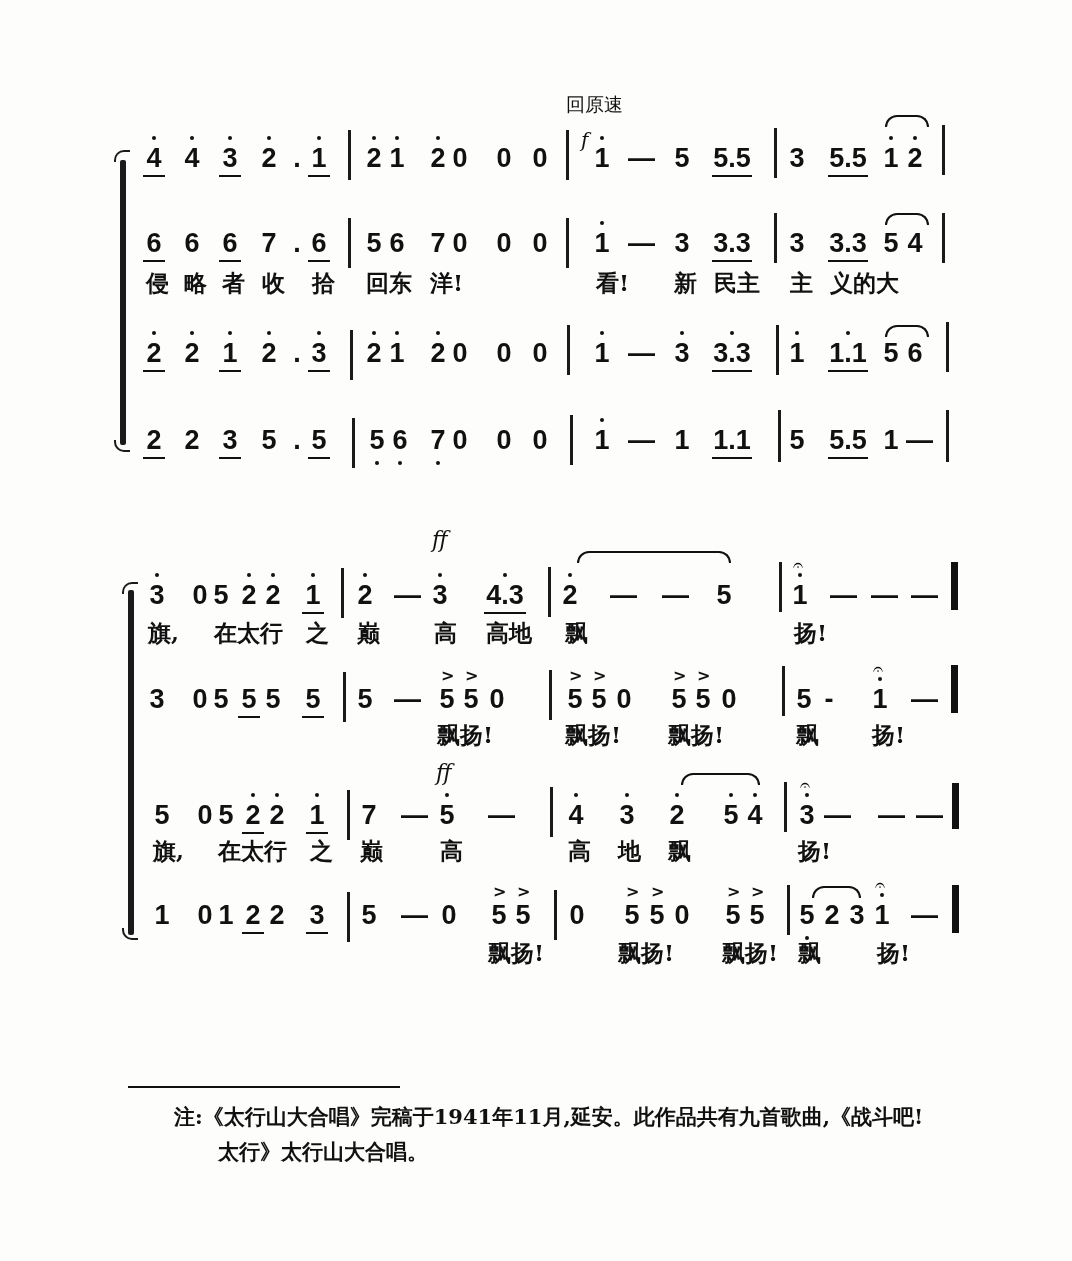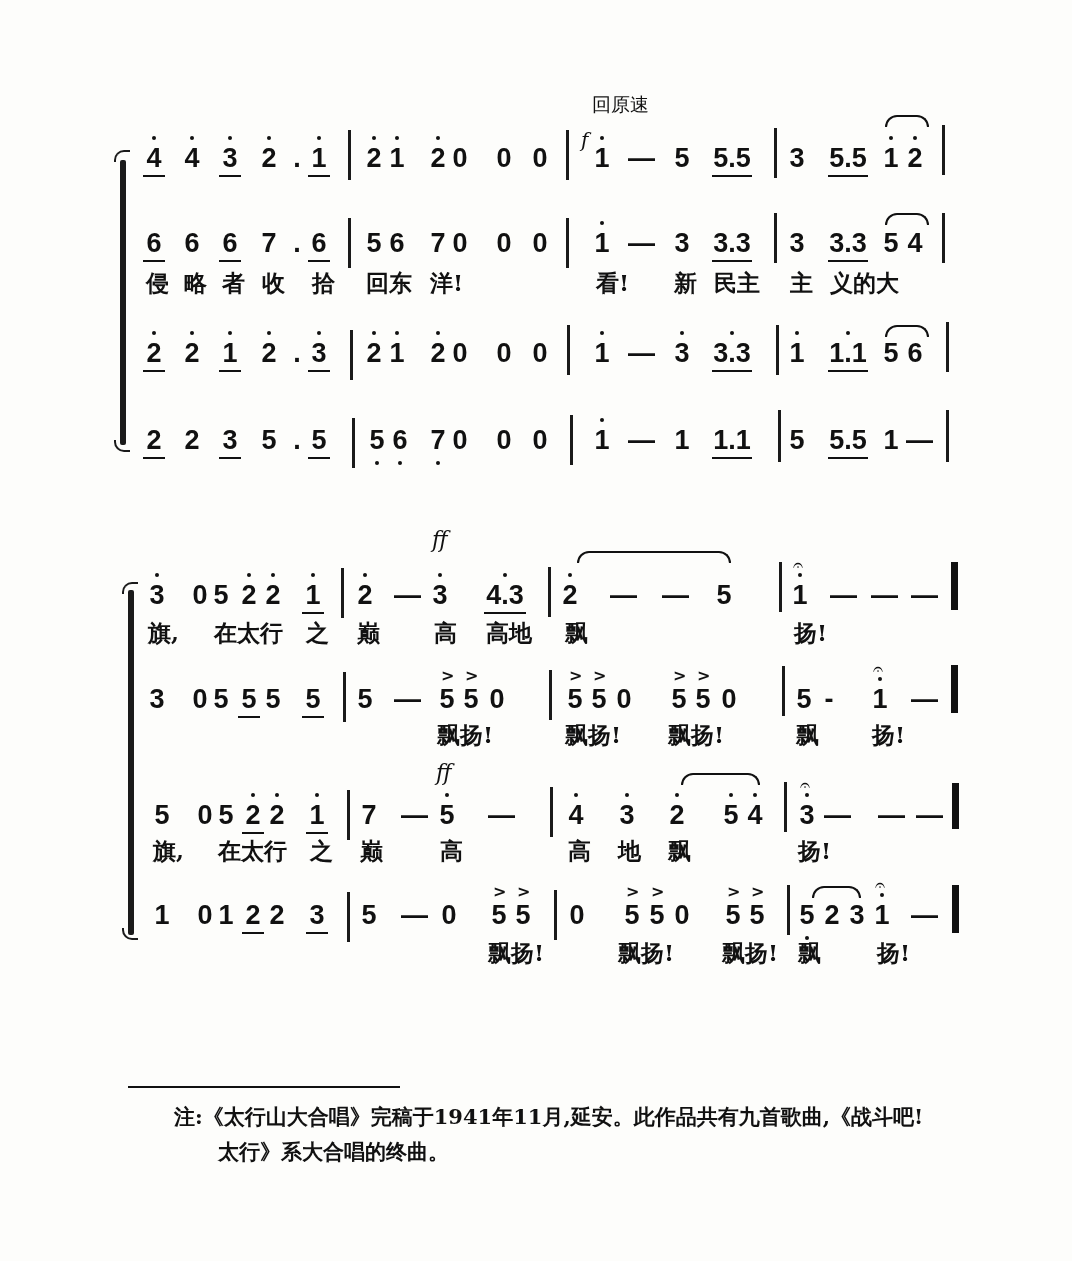--- a/index.html
+++ b/index.html
@@ -32,21 +32,21 @@
   .note-footer { position: absolute; font-size: 21px; font-family: "DejaVu Serif", serif; font-weight: bold; }
 </style>
 </head>
 <body>
 
 <div>
   <div class="brace" style="left:120px; top:160px; height:285px;"></div>
   <div class="brace-cap" style="left:114px; top:150px;"></div>
   <div class="brace-cap bot" style="left:114px; top:440px;"></div>
 
-  <div class="tempo" style="left:592px; top:92px;">回原速</div>
+  <div class="tempo" style="left:566px; top:92px;">回原速</div>
   <div class="dyn" style="left:581px; top:128px; font-size:20px;">f</div>
 
   <div class="bar" style="left:348px; top:130px; height:50px;"></div>
   <div class="bar" style="left:566px; top:130px; height:50px;"></div>
   <div class="bar" style="left:774px; top:128px; height:50px;"></div>
   <div class="bar" style="left:942px; top:125px; height:50px;"></div>
 
   <div class="bar" style="left:348px; top:218px; height:50px;"></div>
   <div class="bar" style="left:566px; top:218px; height:50px;"></div>
   <div class="bar" style="left:774px; top:213px; height:50px;"></div>
@@ -348,13 +348,13 @@
     <div class="note" style="width: 22px; left: 911px; top: 900px;">—</div>
     <div class="lyric" style="left: 488px; top: 938px;">飘扬!</div>
     <div class="lyric" style="left: 618px; top: 938px;">飘扬!</div>
     <div class="lyric" style="left: 722px; top: 938px;">飘扬!</div>
     <div class="lyric" style="left: 798px; top: 938px;">飘</div>
     <div class="lyric" style="left: 877px; top: 938px;">扬!</div>
   </div>
 
 <div class="abs" style="left:128px; top:1086px; width:272px; height:2px; background:#111;"></div>
 <div class="note-footer" style="left:174px; top:1103px;">注:《太行山大合唱》完稿于1941年11月,延安。此作品共有九首歌曲,《战斗吧!</div>
-<div class="note-footer" style="left:218px; top:1138px;">太行》系大合唱的终曲。</div>
+<div class="note-footer" style="left:218px; top:1138px;">太行》太行山大合唱。</div>
 
 </body></html>

